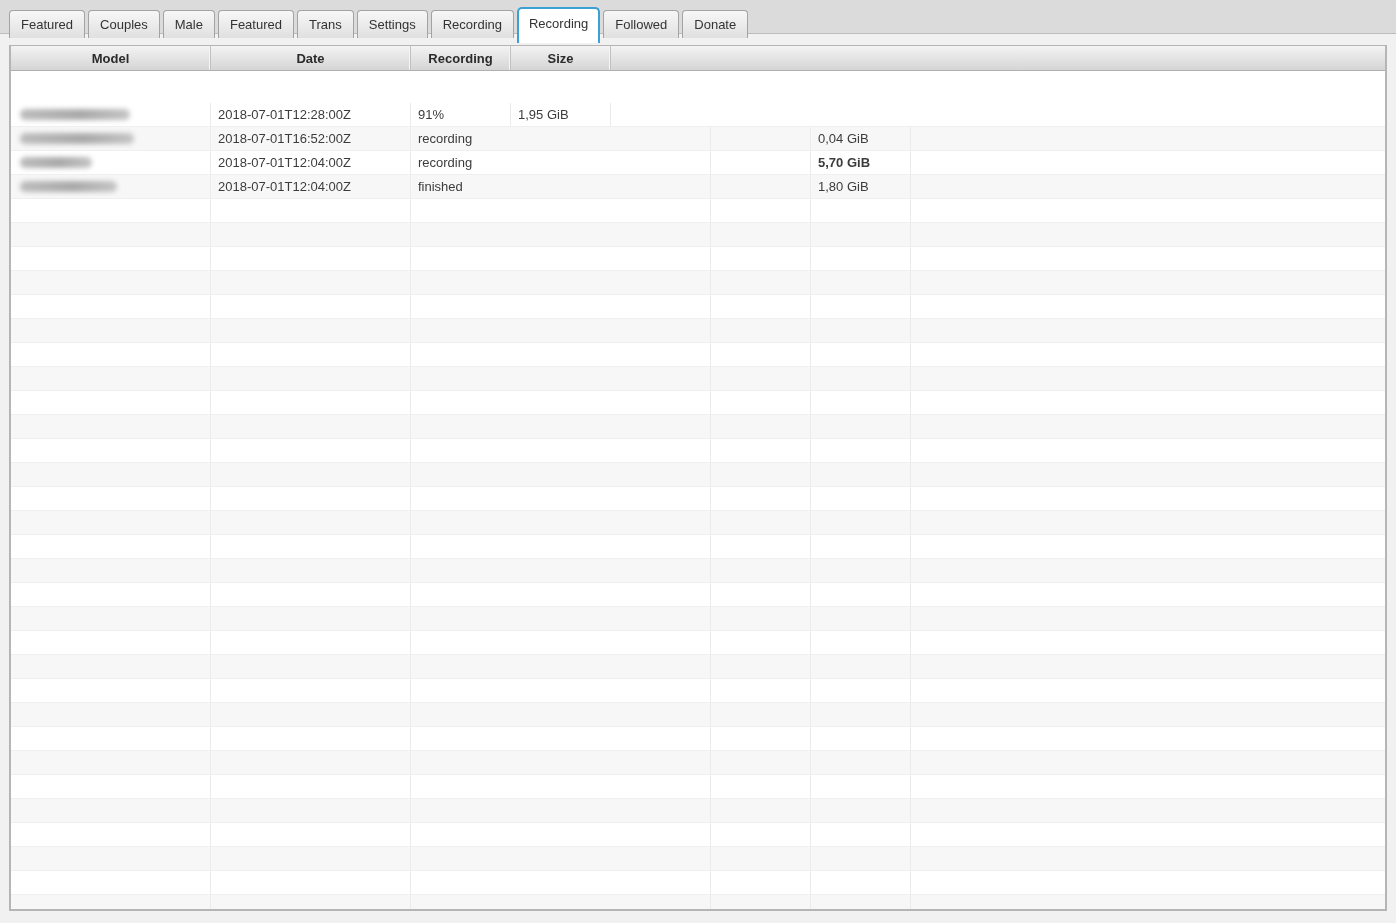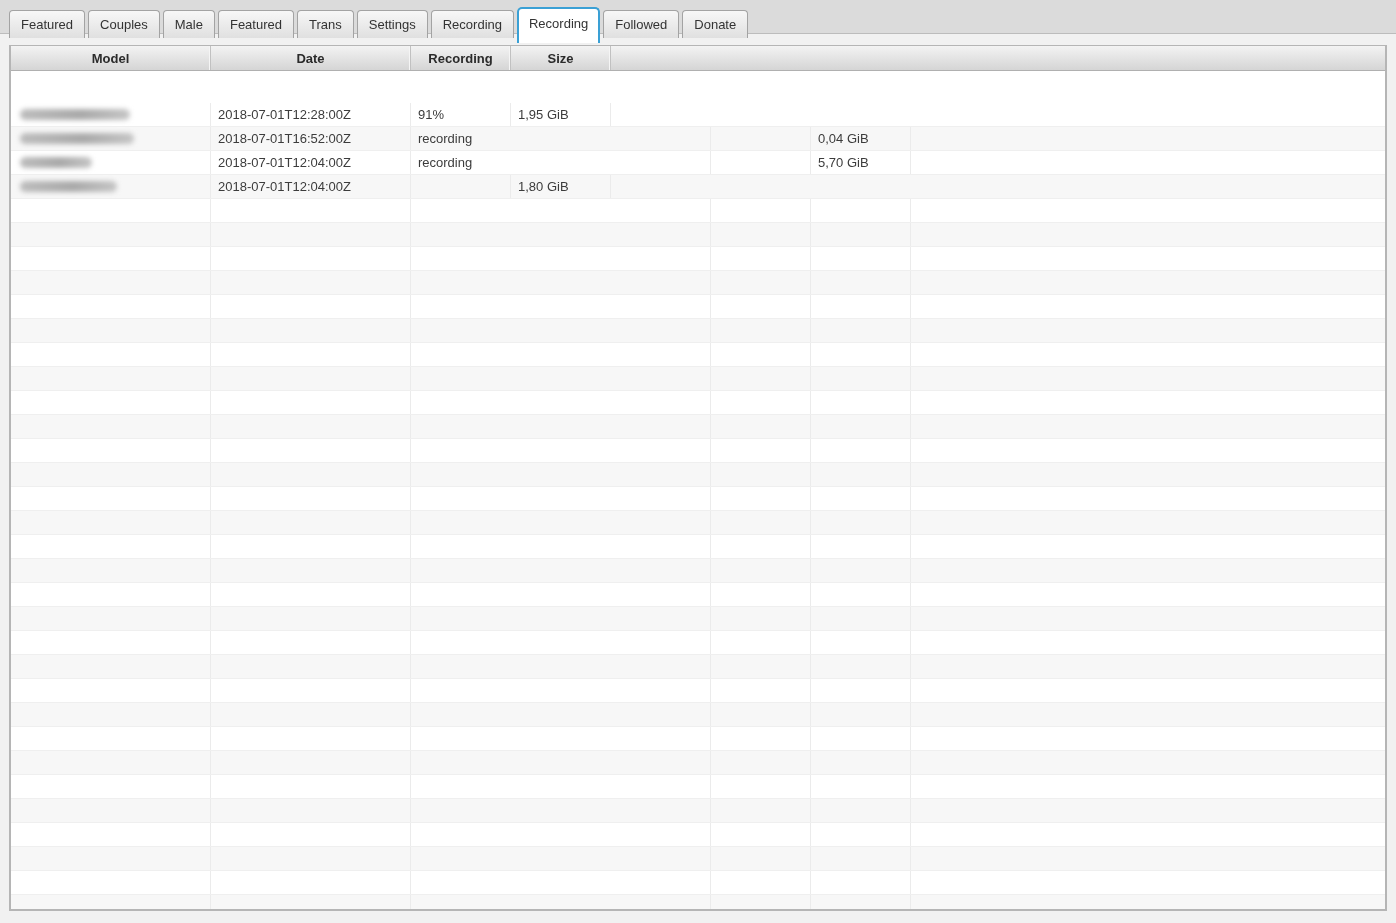--- a/index.html
+++ b/index.html
@@ -188,32 +188,35 @@
         </div>
         <div class="td" style="width: 200px;">
           <span>2018-07-01T12:04:00Z</span>
         </div>
         <div class="td" style="width: 300px;">
           <span>recording</span>
         </div>
         <div class="td" style="width: 100px;">
           <span></span>
         </div>
-        <div class="td" style="width: 100px;">
+        <div class="td" style="width: 100px; font-weight: bold;">
           <span>5,70 GiB</span>
         </div>
         <div class="td filler"></div>
       </div>
       <div class="tr odd">
         <div class="td" style="width: 200px;">
           <div class="blur-blob" style="width: 97px;"></div>
         </div>
         <div class="td" style="width: 200px;">
           <span>2018-07-01T12:04:00Z</span>
         </div>
+        <div class="td" style="width: 300px;">
+          <span>finished</span>
+        </div>
         <div class="td" style="width: 100px;">
           <span></span>
         </div>
         <div class="td" style="width: 100px;">
           <span>1,80 GiB</span>
         </div>
         <div class="td filler"></div>
       </div>
       <div class="tr">
         <div class="td" style="width: 200px;"></div>

